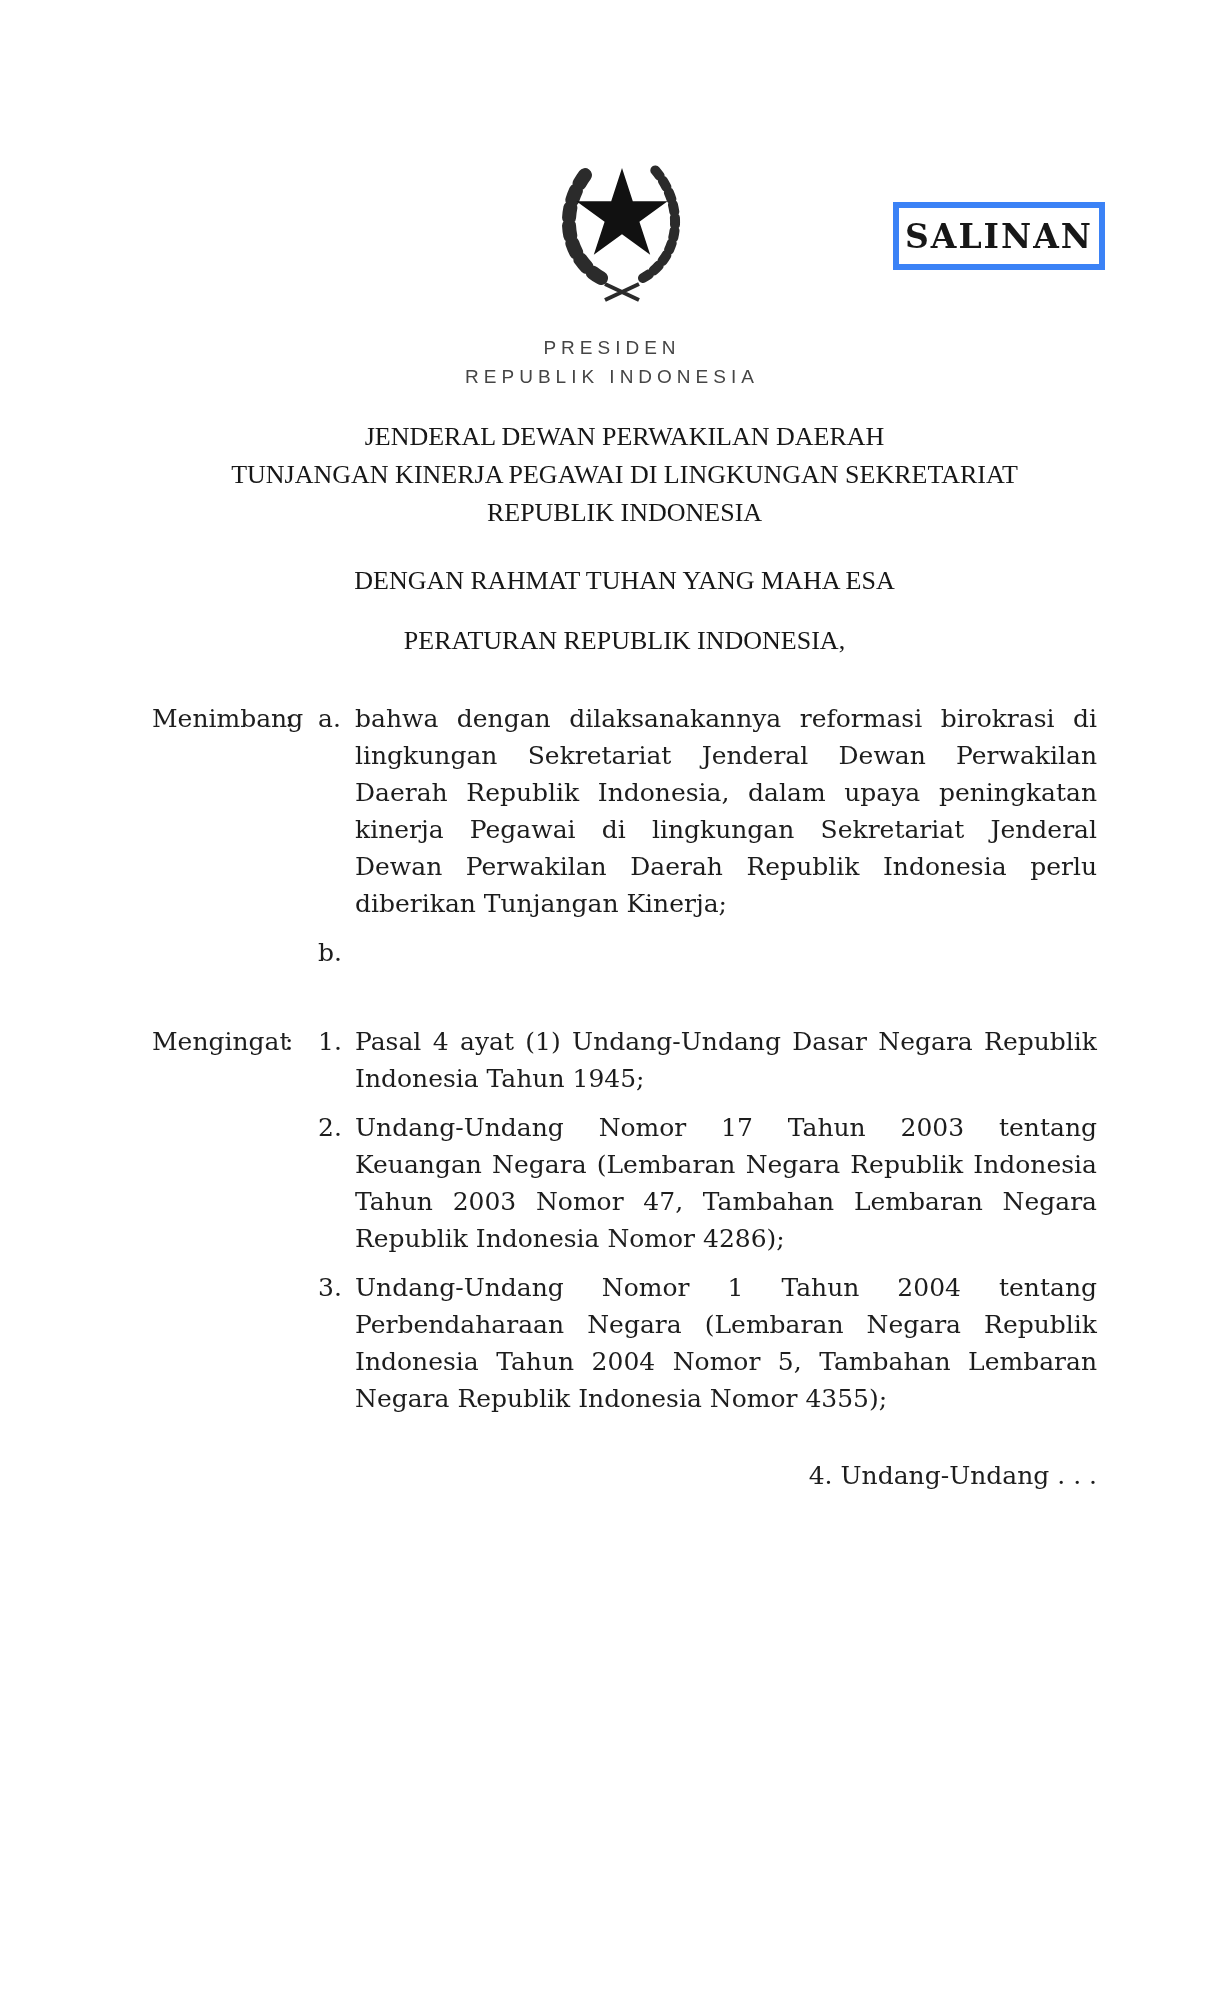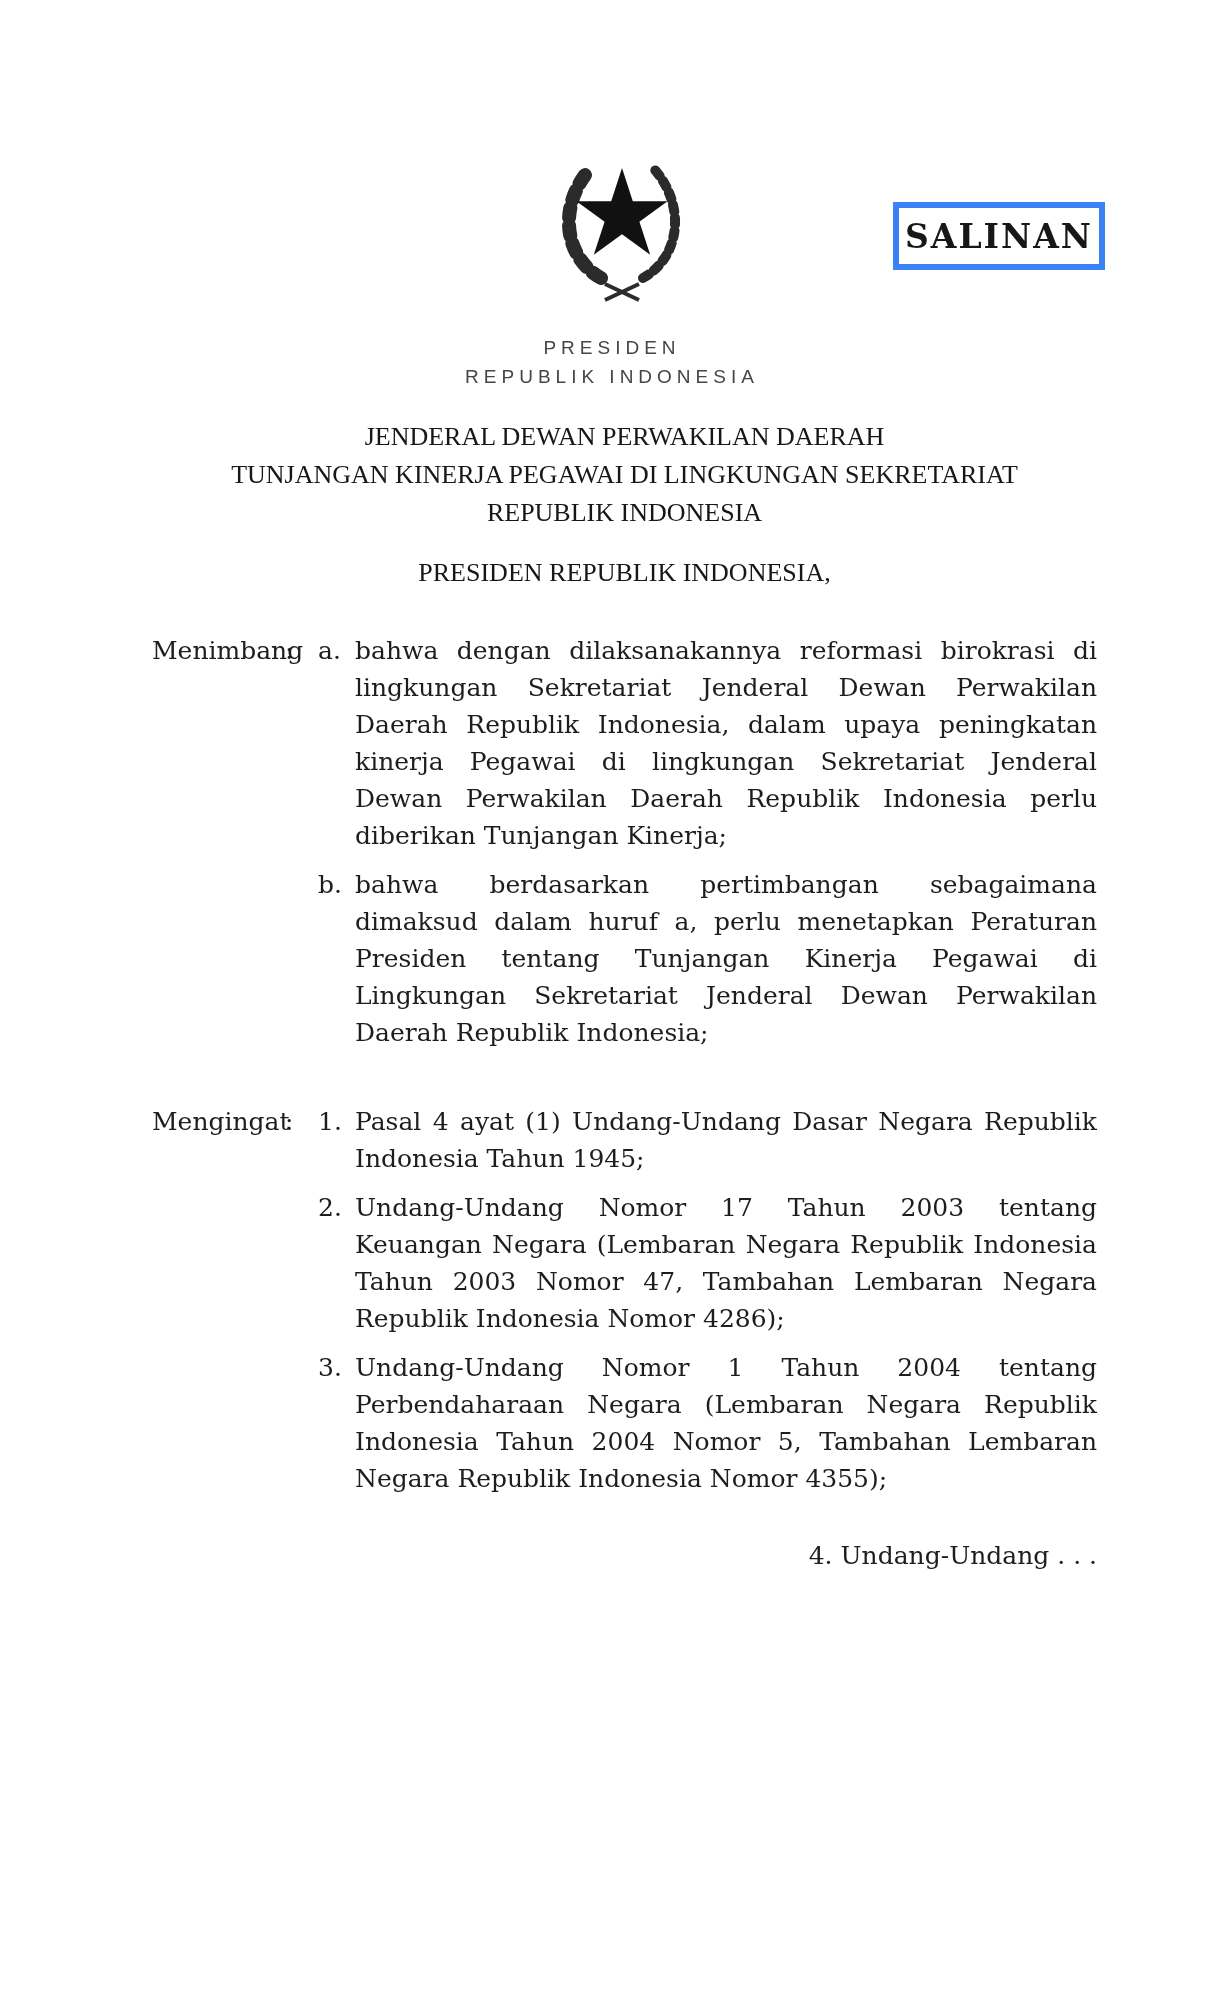--- a/index.html
+++ b/index.html
@@ -123,36 +123,36 @@
   <div class="content">
 
     <div class="doc-title">
       <div class="grp2">
         <div>JENDERAL DEWAN PERWAKILAN DAERAH</div>
         <div>TUNJANGAN KINERJA PEGAWAI DI LINGKUNGAN SEKRETARIAT</div>
         <div>REPUBLIK INDONESIA</div>
       </div>
     </div>
 
-    <div class="authority">PRESIDEN REPUBLIK INDONESIA,</div>
+    <div class="invocation">DENGAN RAHMAT TUHAN YANG MAHA ESA</div>
+    <div class="authority">PERATURAN REPUBLIK INDONESIA,</div>
 
     <div class="clauses">
 
       <div class="section considering">
         <div class="clause-row">
           <div class="clause-label">Menimbang</div>
           <div class="clause-colon">:</div>
           <div class="clause-marker">a.</div>
           <div class="clause-text">bahwa dengan dilaksanakannya reformasi birokrasi di lingkungan Sekretariat Jenderal Dewan Perwakilan Daerah Republik Indonesia, dalam upaya peningkatan kinerja Pegawai di lingkungan Sekretariat Jenderal Dewan Perwakilan Daerah Republik Indonesia perlu diberikan Tunjangan Kinerja;</div>
         </div>
         <div class="clause-row">
           <div class="clause-label"></div>
           <div class="clause-colon"></div>
           <div class="clause-marker">b.</div>
-          <div class="clause-text">bahwa berdasarkan pertimbangan sebagaimana dimaksud dalam huruf a, perlu menetapkan Peraturan Presiden tentang Tunjangan Kinerja Pegawai di Lingkungan Sekretariat Jenderal Dewan Perwakilan Daerah Republik Indonesia;</div>
         </div>
       </div>
 
       <div class="section recalling">
         <div class="clause-row">
           <div class="clause-label">Mengingat</div>
           <div class="clause-colon">:</div>
           <div class="clause-marker">1.</div>
           <div class="clause-text">Pasal 4 ayat (1) Undang-Undang Dasar Negara Republik Indonesia Tahun 1945;</div>
         </div>

